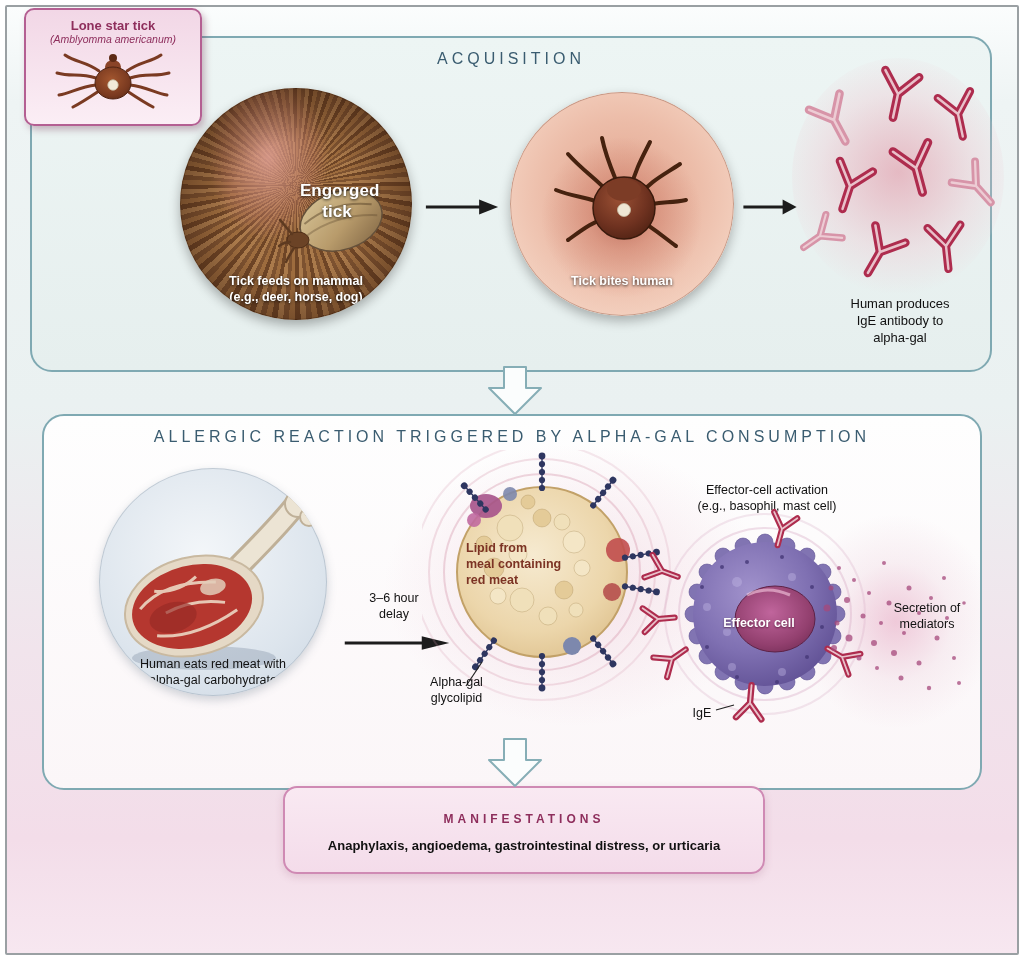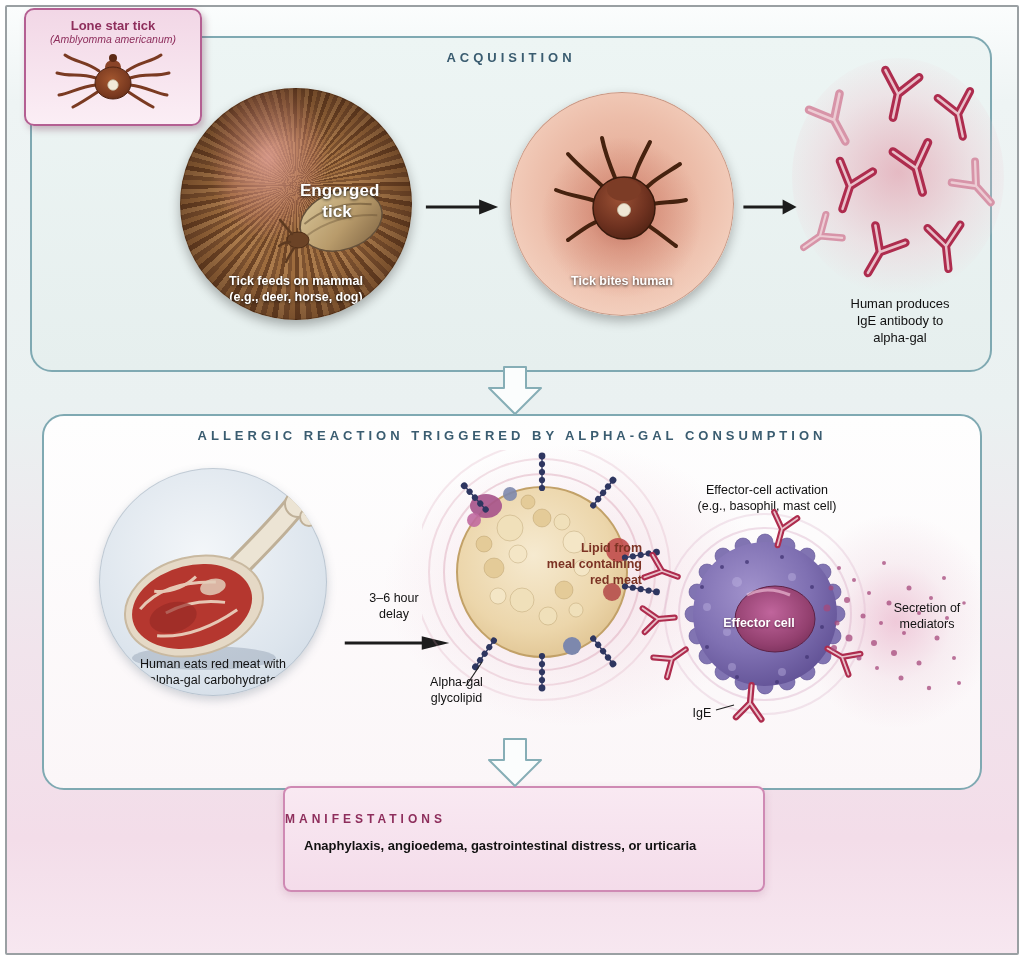--- a/index.html
+++ b/index.html
@@ -4,21 +4,21 @@
 <style>
   *{margin:0;padding:0;box-sizing:border-box}
   html,body{width:1024px;height:960px}
   body{font-family:"Liberation Sans",sans-serif;background:#fff;position:relative}
   .canvas{position:relative;width:1024px;height:960px;background:#fff;overflow:hidden}
   .inner-frame{position:absolute;inset:5px;border:2px solid #9aa0a3;border-radius:2px;
     background:linear-gradient(180deg,#fbfdfd 0%,#eef4f4 10%,#eaf1f1 42%,#f1e4ec 68%,#f3dde9 88%,#f7e7f0 100%)}
   .panel{position:absolute;border:2px solid #7fa9b2;border-radius:22px}
   .acq{left:30px;top:36px;width:962px;height:336px;background:linear-gradient(180deg,#edf5f4,#e6efee)}
   .rxn{left:42px;top:414px;width:940px;height:376px;background:linear-gradient(180deg,#fefefe,#fbf6f8);overflow:hidden}
-  .sec-title{position:absolute;top:12px;left:0;right:0;text-align:center;font-size:13px;font-weight:700;letter-spacing:4px;color:#3a5c70}
+  .sec-title{position:absolute;top:12px;left:0;right:0;text-align:center;font-size:16px;font-weight:400;letter-spacing:4px;color:#3a5c70}
   .legend{position:absolute;left:24px;top:8px;width:178px;height:118px;border:2px solid #b45f92;border-radius:10px;
     background:linear-gradient(180deg,#f2d7e6,#fbeef5);box-shadow:3px 4px 7px rgba(120,60,90,.35);text-align:center;padding-top:8px;z-index:5}
   .legend-title{font-size:13px;font-weight:700;color:#8e2e5c}
   .legend-sub{font-size:10.5px;font-style:italic;color:#8e2e5c}
   .legend-tick{display:block;margin:0 auto}
   .circle{position:absolute;border-radius:50%;overflow:hidden}
   .fur{left:180px;top:88px;width:232px;height:232px;
     background:
       radial-gradient(circle at 50% 52%, rgba(35,16,6,0) 40%, rgba(45,20,8,.35) 68%, rgba(30,13,5,.7) 100%),
       radial-gradient(ellipse 80px 110px at 38% 30%, rgba(224,160,148,.85), rgba(195,125,108,.35) 55%, rgba(0,0,0,0) 75%),
@@ -48,30 +48,30 @@
     background:radial-gradient(circle at 50% 48%,rgba(226,148,164,.6) 0%,rgba(238,196,206,.35) 48%,rgba(244,225,230,0) 75%)}
   .ab-caption{left:795px;top:296px;width:210px;font-size:13px}
   .down-arrow{position:absolute;left:486px;width:58px;height:50px;z-index:6}
   .d1{top:366px}.d2{top:738px}
   .glow{position:absolute;border-radius:50%;pointer-events:none}
   .lipid-glow{left:340px;top:28px;width:380px;height:282px;background:radial-gradient(closest-side,rgba(232,185,202,.38),rgba(232,190,205,0))}
   .secretion-glow{left:752px;top:98px;width:200px;height:215px;background:radial-gradient(closest-side,rgba(228,162,190,.55),rgba(235,205,218,.28) 55%,rgba(245,230,236,0))}
   .meat-caption{position:absolute;left:12px;right:12px;top:188px}
   .delay{position:absolute;left:300px;top:174px;width:100px}
   .lipid-svg{position:absolute;left:378px;top:34px;width:260px;height:266px}
-  .lipid-label{position:absolute;left:438px;top:124px;width:160px;text-align:right;font-size:12.5px;font-weight:600;color:#7c3324;line-height:1.28}
+  .lipid-label{position:absolute;left:422px;top:124px;width:160px;text-align:left;font-size:12.5px;font-weight:600;color:#7c3324;line-height:1.28}
   .glyco-label{position:absolute;left:350px;top:258px;width:125px}
   .activation{position:absolute;left:618px;top:66px;width:210px}
   .cell-svg{position:absolute;left:588px;top:91px;width:255px;height:220px}
   .cell-label{position:absolute;left:640px;top:200px;width:150px;color:#fff;font-weight:700;font-size:12.5px;text-align:center;text-shadow:0 1px 2px rgba(60,10,40,.65)}
   .ige-label{position:absolute;left:628px;top:289px;width:60px}
   .dots-svg{position:absolute;left:775px;top:112px;width:160px;height:195px}
   .secretion-label{position:absolute;left:808px;top:184px;width:150px}
-  .manif{position:absolute;left:283px;top:786px;width:482px;height:106px;border:2px solid #cf8ab4;border-radius:8px;
-    background:linear-gradient(180deg,#f9e9f2,#f4dcea);text-align:left;box-shadow:0 3px 8px rgba(150,80,115,.2)}
+  .manif{position:absolute;left:283px;top:786px;width:482px;height:88px;border:2px solid #cf8ab4;border-radius:14px;
+    background:linear-gradient(180deg,#f9e9f2,#f4dcea);text-align:center;box-shadow:0 3px 8px rgba(150,80,115,.2)}
   .manif-title{margin-top:24px;font-size:12px;font-weight:700;letter-spacing:4px;color:#8e2e5c}
   .manif-text{margin:12px auto 0;width:440px;font-size:13px;font-weight:700;color:#111}
 </style>
 </head>
 <body>
 
 <svg width="0" height="0" style="position:absolute" aria-hidden="true">
   <defs>
     <g id="antibody">
       <path d="M22 46 L22 25 M22 25 L7 7 M22 25 L37 7" fill="none" stroke="currentColor" stroke-width="7.5" stroke-linecap="round" stroke-linejoin="round"></path>

